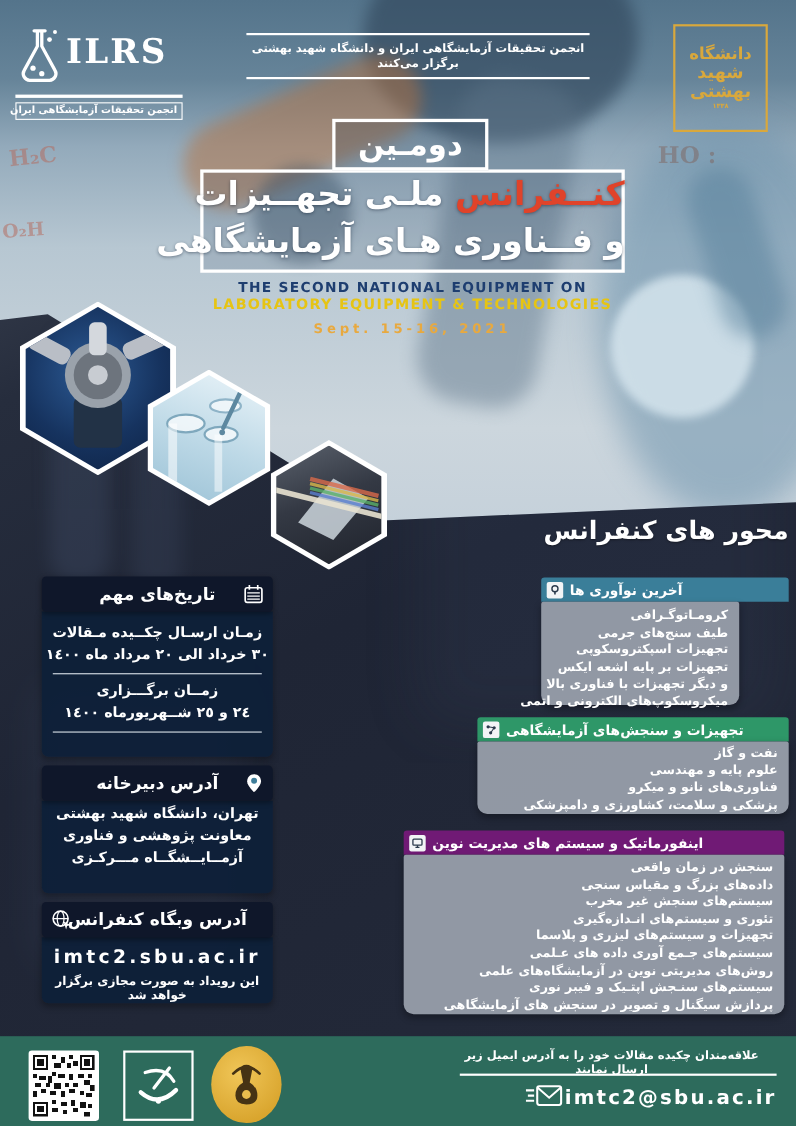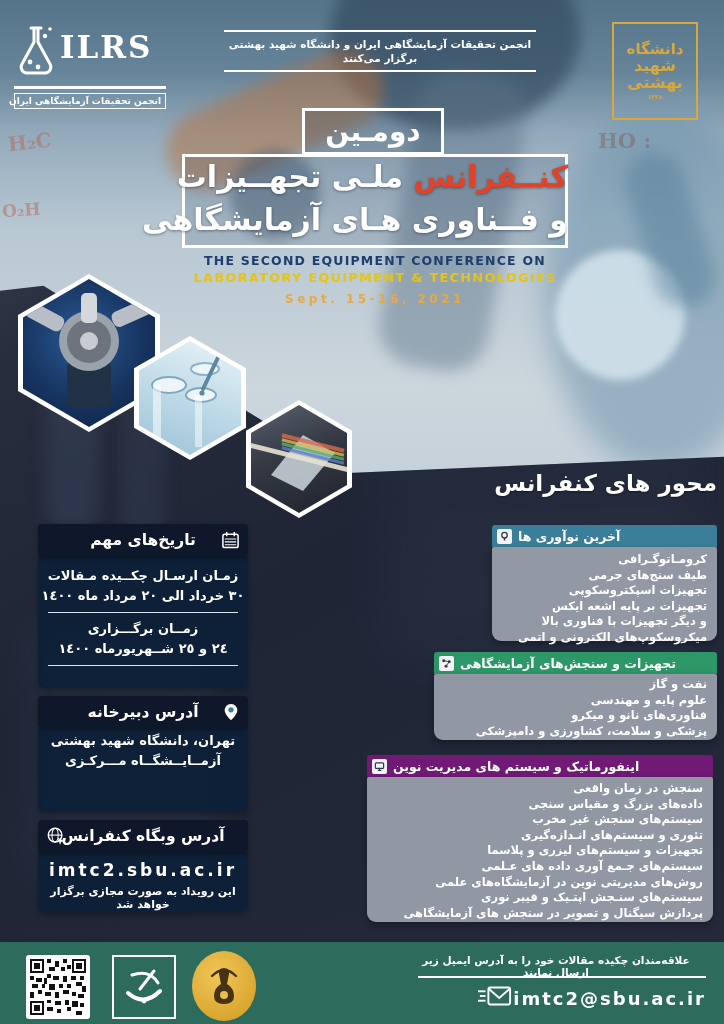--- a/index.html
+++ b/index.html
@@ -157,21 +157,21 @@
 
   <div class="abs ordinal-box fa">دومـین</div>
   <div class="abs title-box"></div>
   <div class="abs t-line t1 fa">
     <span class="t-red" style="color: rgb(224, 67, 42);">کنــفرانس</span>
     <span> </span>
     <span>ملـی تجهــیزات</span>
   </div>
   <div class="abs t-line t2 fa">و فــناوری هـای آزمایشگاهی</div>
   <div class="abs en-block">
-    <div class="en1">THE SECOND EQUIPMENT CONFERENCE ON</div>
+    <div class="en1">THE SECOND NATIONAL EQUIPMENT ON</div>
     <div class="en2">LABORATORY EQUIPMENT &amp; TECHNOLOGIES</div>
     <div class="en3">Sept. 15-16, 2021</div>
   </div>
 
   <div class="abs hex hex-outer" style="left:18px;top:274px;width:142px;height:158px;">
     <div class="hex hex-inner" style="background:radial-gradient(circle at 45% 40%,#2c5a94 0%,#16335f 55%,#0d2040 100%);">
       <svg width="132" height="148" viewBox="0 0 132 148">
         <rect x="44" y="82" width="44" height="46" rx="6" fill="#223246"></rect>
         <circle cx="66" cy="62" r="30" fill="#9aa2ab"></circle>
         <circle cx="66" cy="62" r="22" fill="#6d747d"></circle>
@@ -234,20 +234,21 @@
     <span>آدرس دبیرخانه</span>
     <span class="icon-right">
       <svg width="18" height="20" viewBox="0 0 20 22">
         <path d="M10 2 C5.5 2 3 5.5 3 9 C3 14 10 20 10 20 C10 20 17 14 17 9 C17 5.5 14.5 2 10 2 Z" fill="#fff"></path>
         <circle cx="10" cy="8.6" r="3" fill="#3f7e9a"></circle>
       </svg>
     </span>
   </div>
   <div class="abs side-body fa" style="top:728px;height:84px;padding-top:3px;">
     <div class="ln">تهران، دانشگاه شهید بهشتی</div>
+    <div class="ln">معاونت پژوهشی و فناوری</div>
     <div class="ln">آزمــایــشگــاه مـــرکـزی</div>
   </div>
 
   <div class="abs side-head fa" style="top:820px;">
     <span>آدرس وبگاه کنفرانس</span>
     <span class="icon-left">
       <svg width="20" height="20" viewBox="0 0 22 22">
         <circle cx="10" cy="10" r="7.5" fill="none" stroke="#fff" stroke-width="1.6"></circle>
         <ellipse cx="10" cy="10" rx="3.4" ry="7.5" fill="none" stroke="#fff" stroke-width="1.2"></ellipse>
         <line x1="2.5" y1="10" x2="17.5" y2="10" stroke="#fff" stroke-width="1.2"></line>
@@ -264,21 +265,21 @@
 
   <div class="abs topic-head" style="left: 492px; top: 525px; width: 225px; background-color: rgb(58, 126, 153);">
     <span class="topic-icon">
       <svg width="11" height="11" viewBox="0 0 12 12">
           <circle cx="6" cy="4.6" r="3" fill="none" stroke="#2b3a4c" stroke-width="1.4"></circle>
           <line x1="6" y1="7.6" x2="6" y2="10.4" stroke="#2b3a4c" stroke-width="1.6"></line>
         </svg>
     </span>
     <span class="fa">آخرین نوآوری ها</span>
   </div>
-  <div class="abs topic-body fa" style="left:492px;top:547px;width:225px;height:94px;">
+  <div class="abs topic-body fa" style="left:492px;top:547px;width:180px;height:94px;">
     <div class="it">کرومـاتوگـرافی</div>
     <div class="it">طیف سنج‌های جرمی</div>
     <div class="it">تجهیزات اسپکتروسکوپی</div>
     <div class="it">تجهیزات بر پایه اشعه ایکس</div>
     <div class="it">و دیگر تجهیزات با فناوری بالا</div>
     <div class="it">میکروسکوپ‌های الکترونی و اتمی</div>
   </div>
 
   <div class="abs topic-head" style="left: 434px; top: 652px; width: 283px; background-color: rgb(46, 151, 104);">
     <span class="topic-icon">

